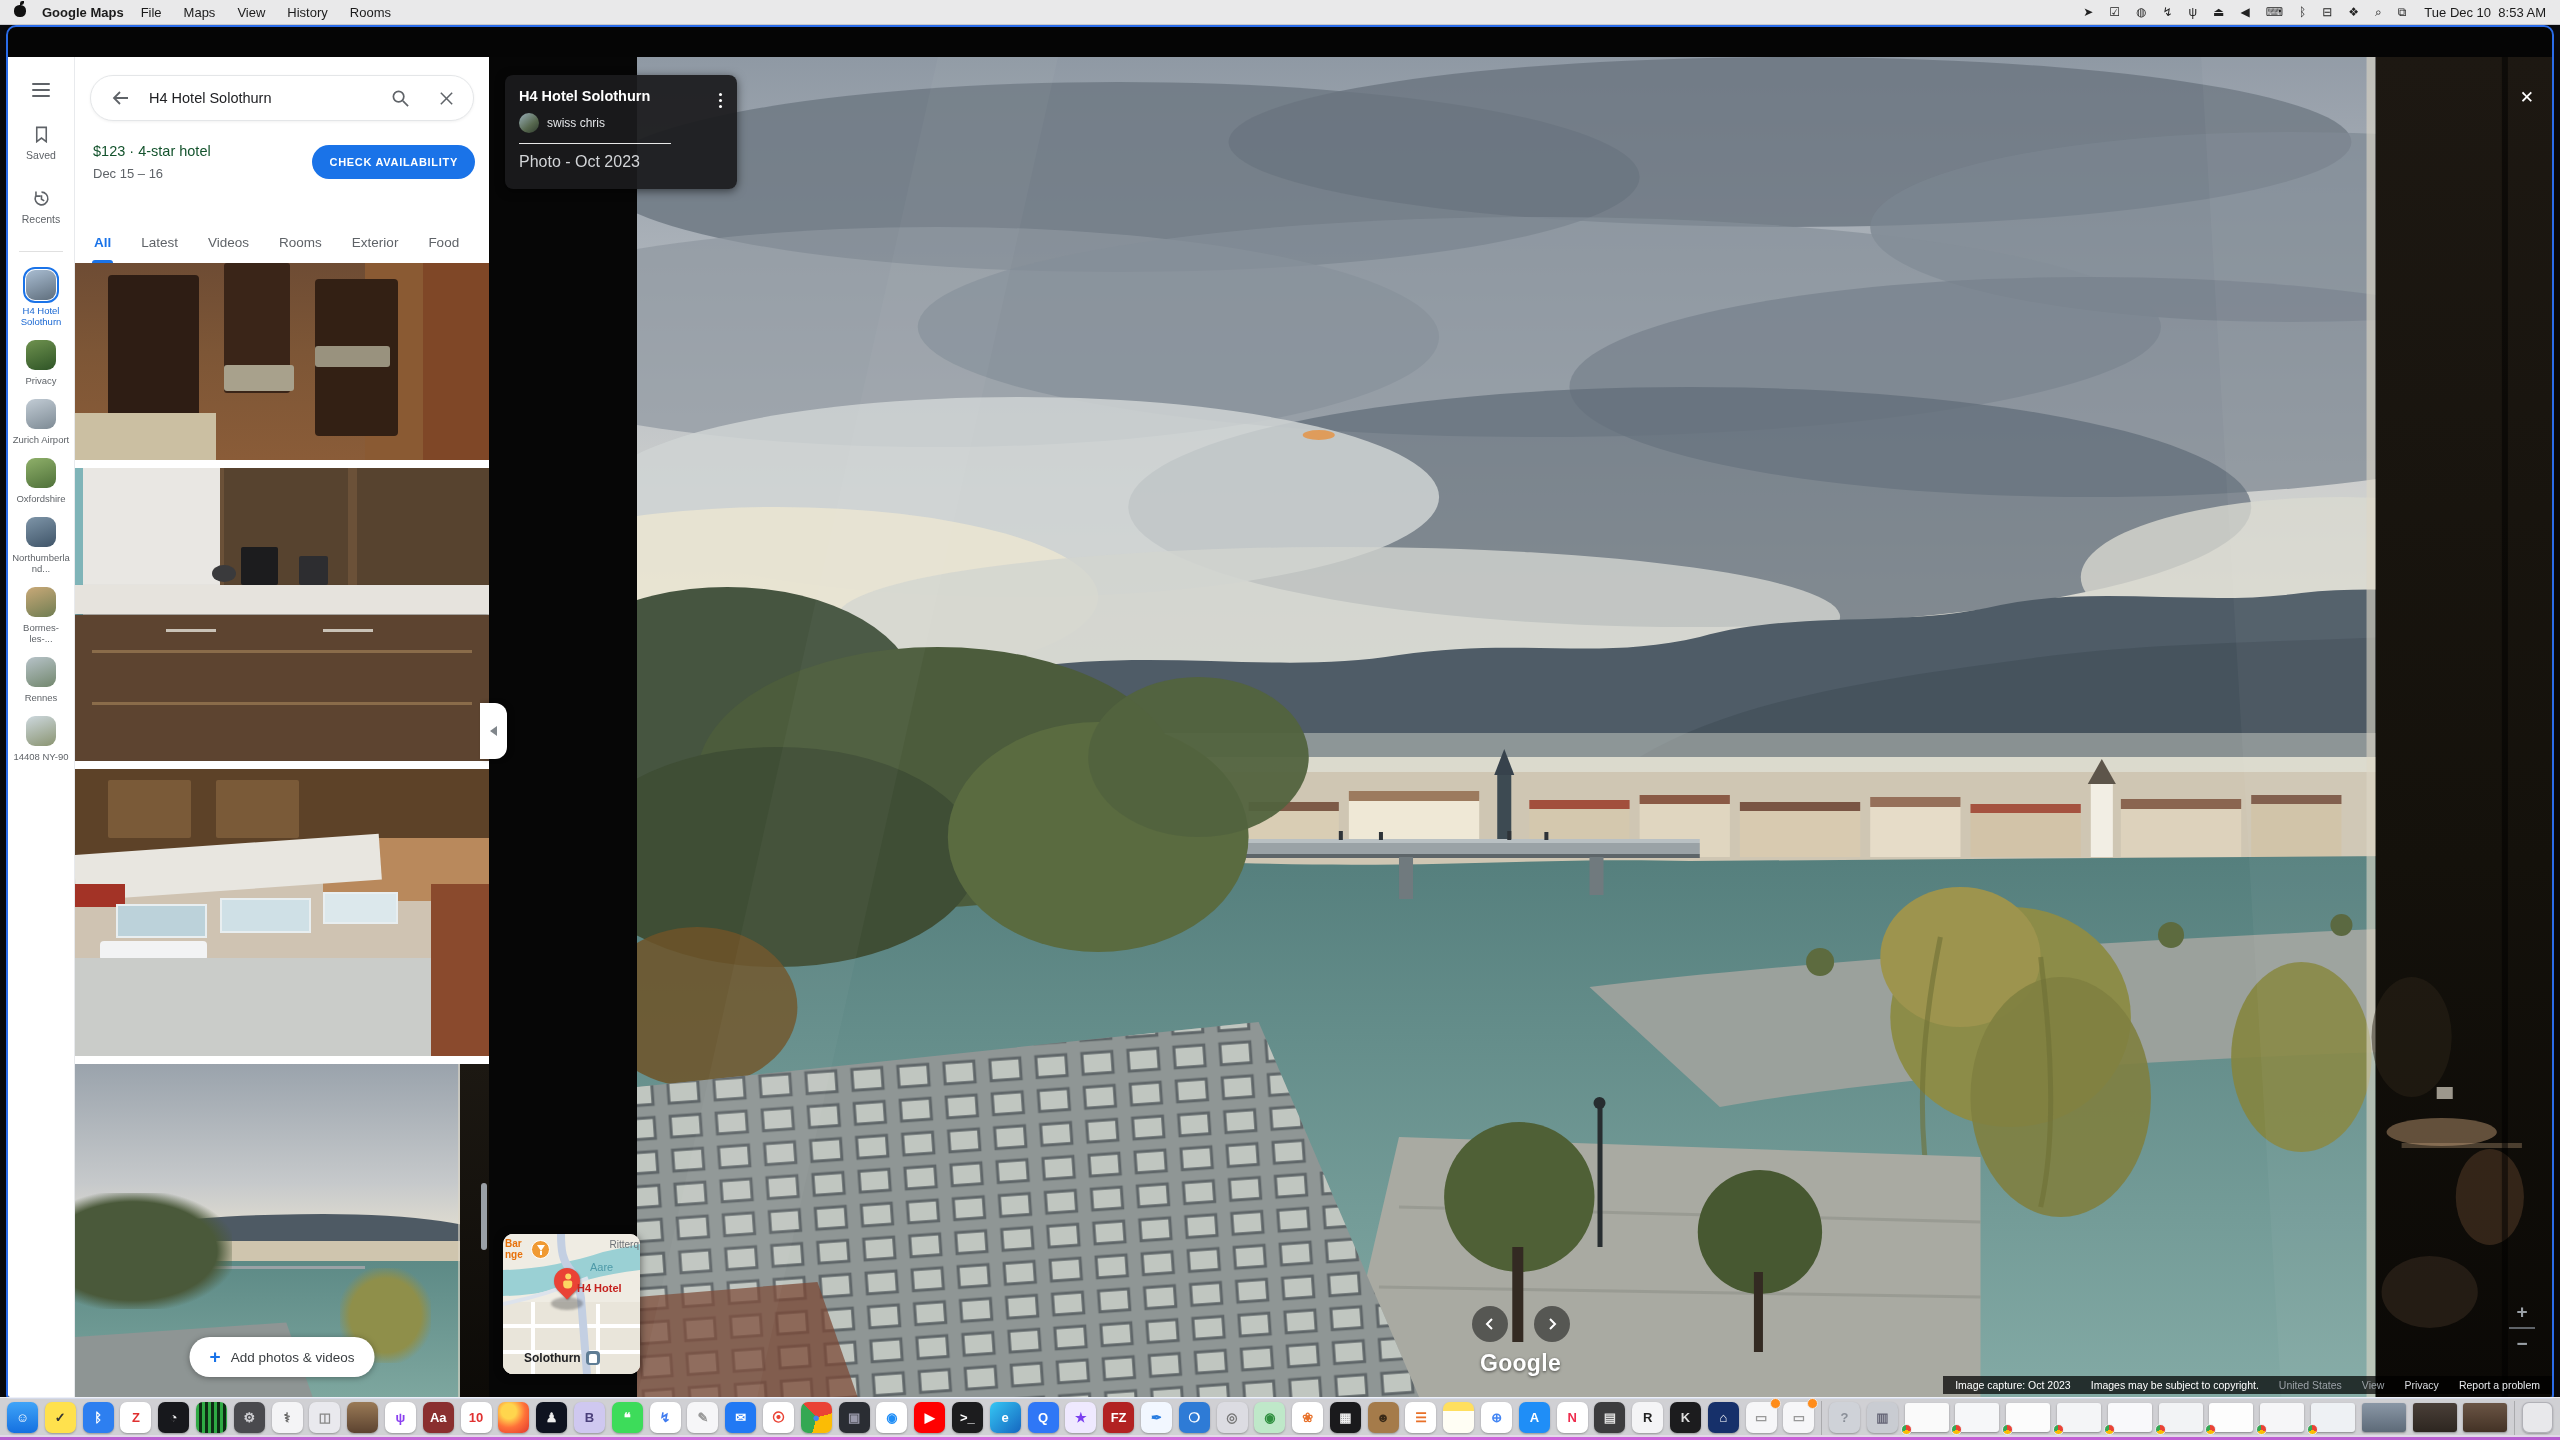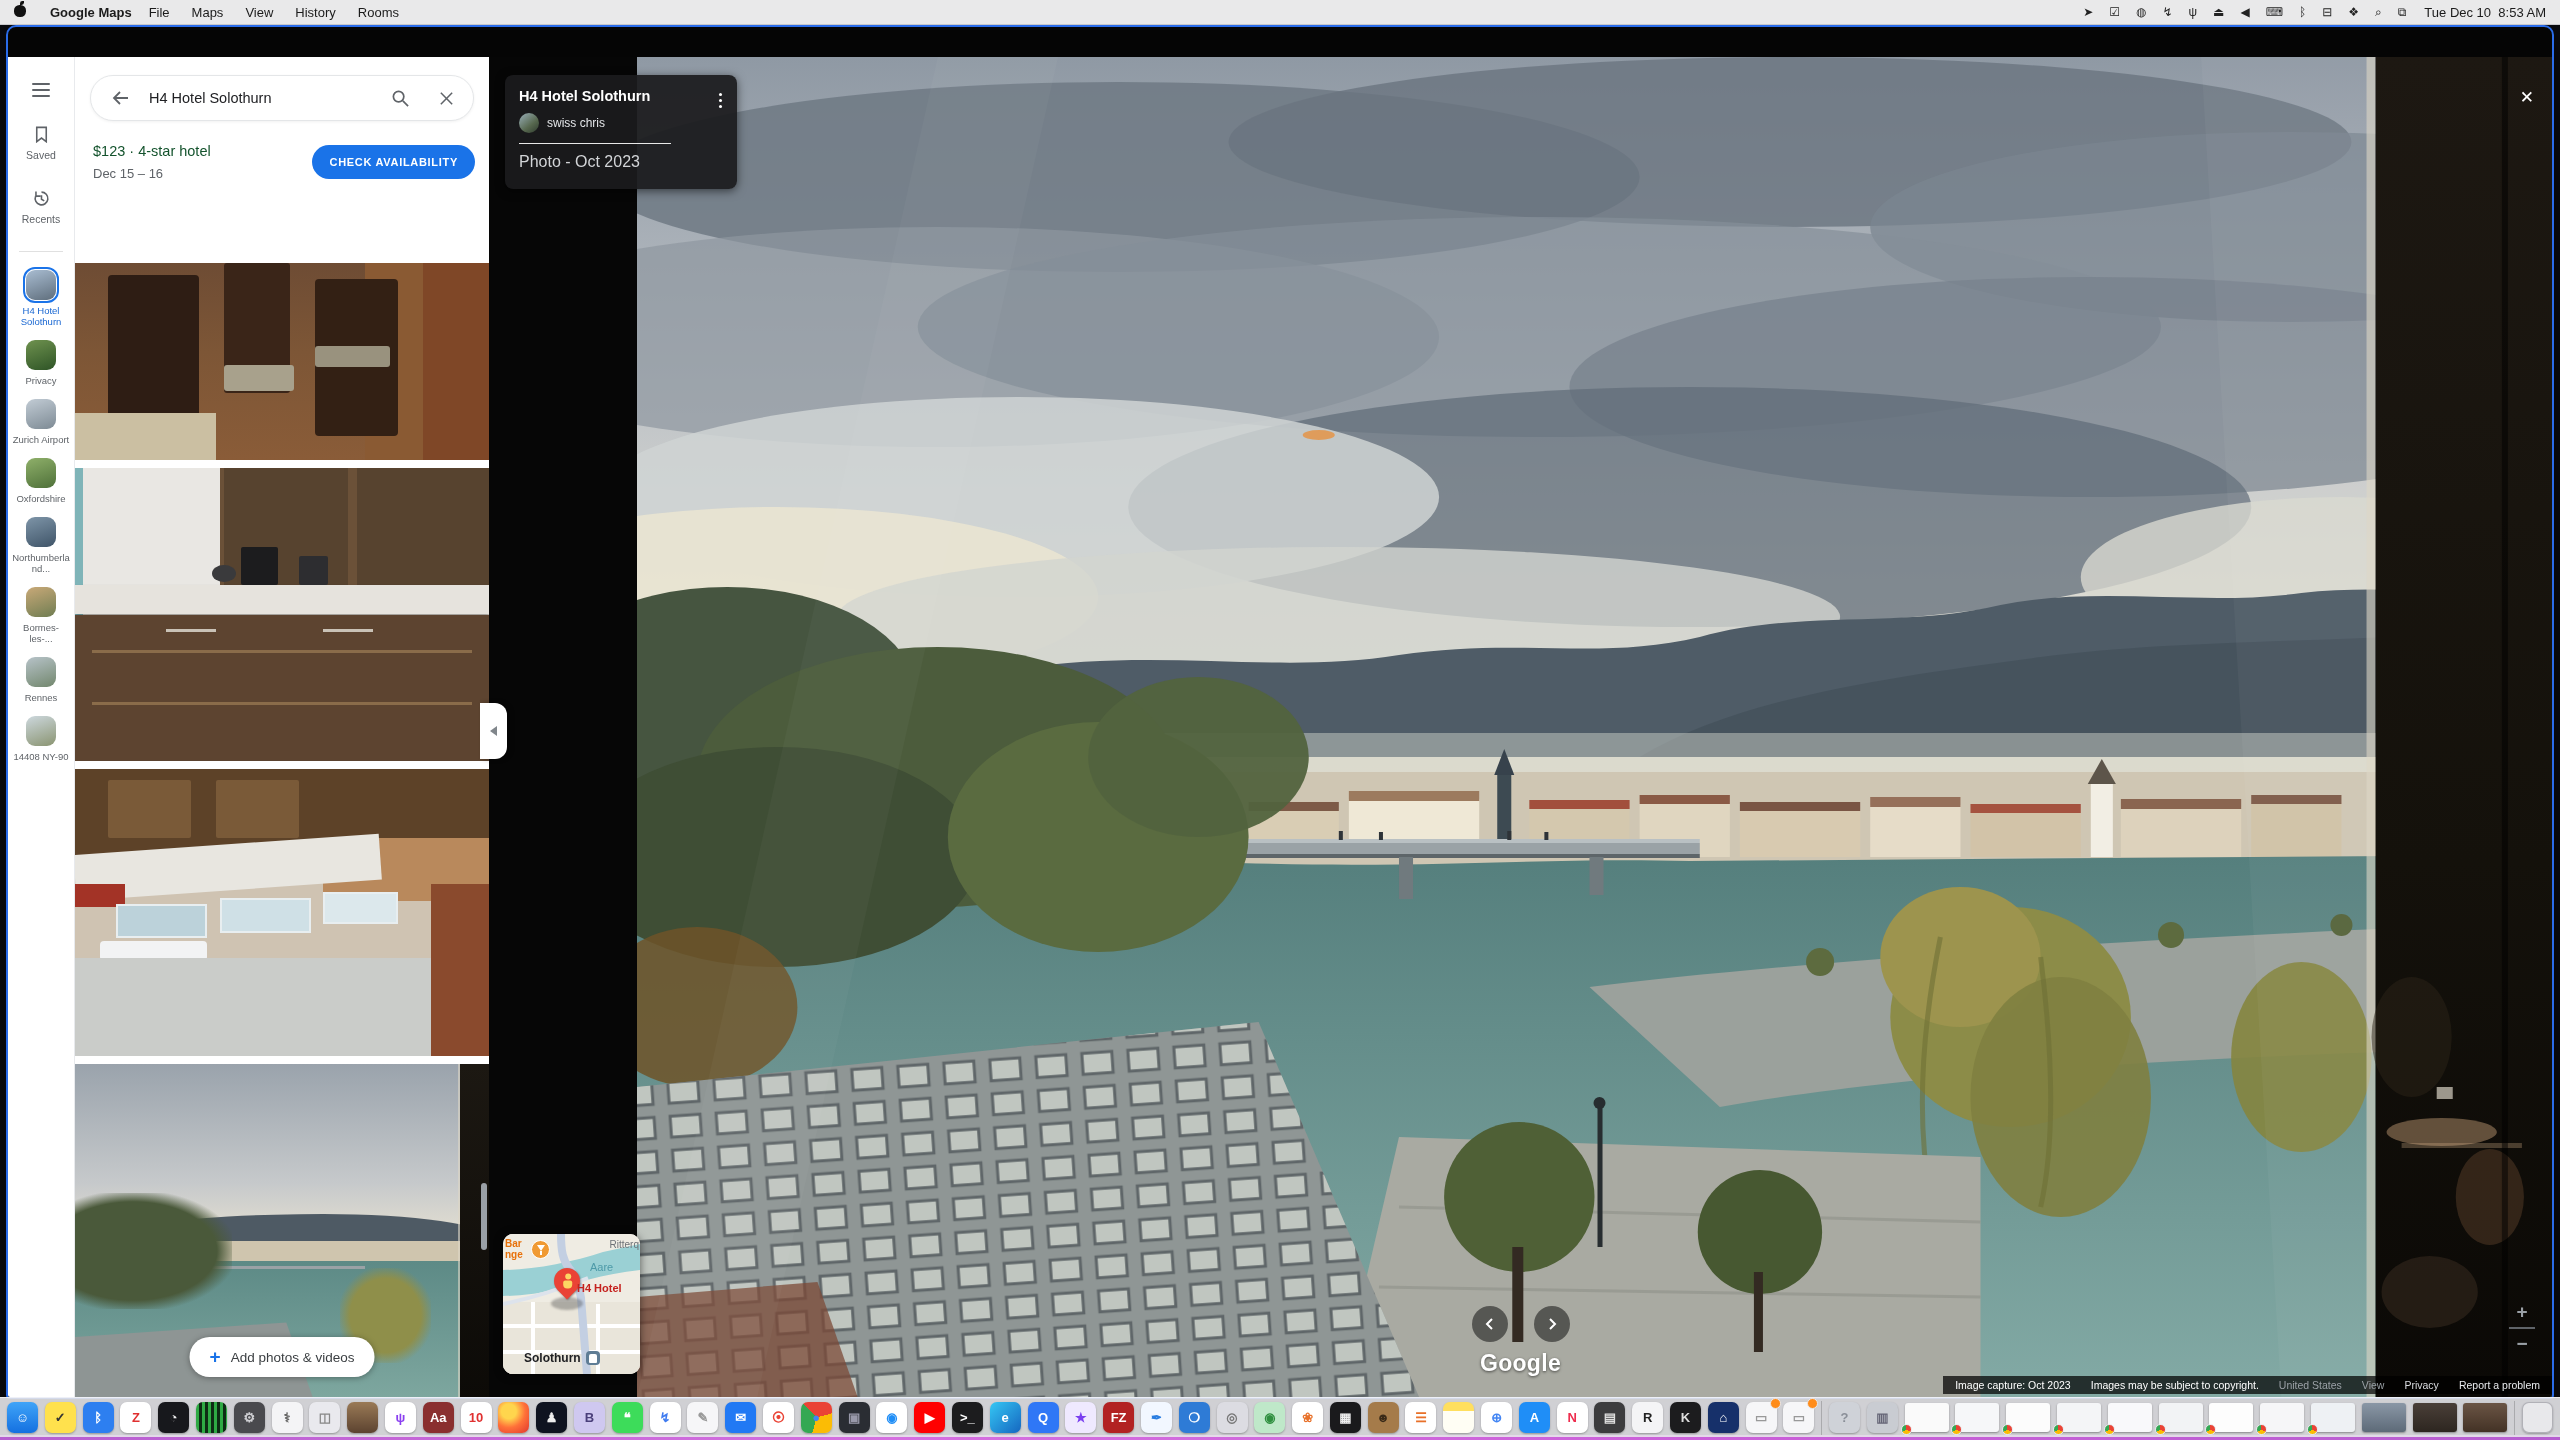--- a/index.html
+++ b/index.html
@@ -3,21 +3,21 @@
 <meta charset="utf-8">
 <style>
 *{margin:0;padding:0;box-sizing:border-box}
 html,body{width:2560px;height:1440px;overflow:hidden}
 body{position:relative;background:#0a0b10;font-family:"Liberation Sans",sans-serif;-webkit-font-smoothing:antialiased}
 
 
 #menubar{position:absolute;top:0;left:0;right:0;height:25px;background:#e9e9ea;display:flex;align-items:center;padding:0 14px;font-size:13px;color:#1b1b1b;z-index:50;border-bottom:1px solid #c9c9cc}
 .apl{width:12px;height:12px;background:#111;border-radius:46% 46% 46% 46%;display:inline-block;position:relative}
 .apl::before{content:"";position:absolute;top:-4px;left:6px;width:4px;height:4px;background:#111;border-radius:60% 0 60% 0}
-.appname{font-weight:bold;margin:0 6px 0 24px}
+.appname{font-weight:bold;margin:0 6px 0 16px}
 .menus{display:flex}
 .menu{padding:0 11px}
 .mspacer{flex:1}
 .statusicons{display:flex;align-items:center}
 .sicon{padding:0 8px;font-size:12px;color:#222}
 .clock{margin-left:10px;white-space:pre;font-size:13px}
 
 
 #window{position:absolute;left:6px;top:25px;width:2548px;height:1374px;border:2px solid #2a6cea;border-radius:10px 10px 4px 4px;overflow:hidden;background:#050505;box-shadow:0 10px 40px rgba(0,0,0,.6)}
 #titlebar{height:30px;background:#2a6cea;position:relative;display:flex;align-items:center}
@@ -265,20 +265,47 @@
       </div>
 
       <div class="pricebar">
         <div>
           <div class="price1">$123 · 4-star hotel</div>
           <div class="price2">Dec 15 – 16</div>
         </div>
         <div class="cta">CHECK AVAILABILITY</div>
       </div>
 
+      <div class="tabs">
+
+      <span class="tab" data-sel="1">
+            <span>All</span>
+            <span class="tabline"></span>
+          </span>
+          <span class="tab">
+            <span>Latest</span>
+            
+          </span>
+          <span class="tab">
+            <span>Videos</span>
+            
+          </span>
+          <span class="tab">
+            <span>Rooms</span>
+            
+          </span>
+          <span class="tab">
+            <span>Exterior</span>
+            
+          </span>
+          <span class="tab">
+            <span>Food</span>
+            
+          </span>
+        </div>
 
       <div class="thumbs">
 
         <div class="thumb t1">
           <div class="sc" style="left:70%;top:0;width:30%;height:100%;background:#8a5a33"></div>
           <div class="sc" style="left:8%;top:6%;width:22%;height:84%;background:#2e1d14;border-radius:4px"></div>
           <div class="sc" style="left:36%;top:0;width:16%;height:66%;background:#3a2518;border-radius:3px"></div>
           <div class="sc" style="left:58%;top:8%;width:20%;height:80%;background:#332014;border-radius:4px"></div>
           <div class="sc" style="left:36%;top:52%;width:17%;height:13%;background:#a8a18c;border-radius:3px"></div>
           <div class="sc" style="left:58%;top:42%;width:18%;height:11%;background:#99927e;border-radius:3px"></div>

